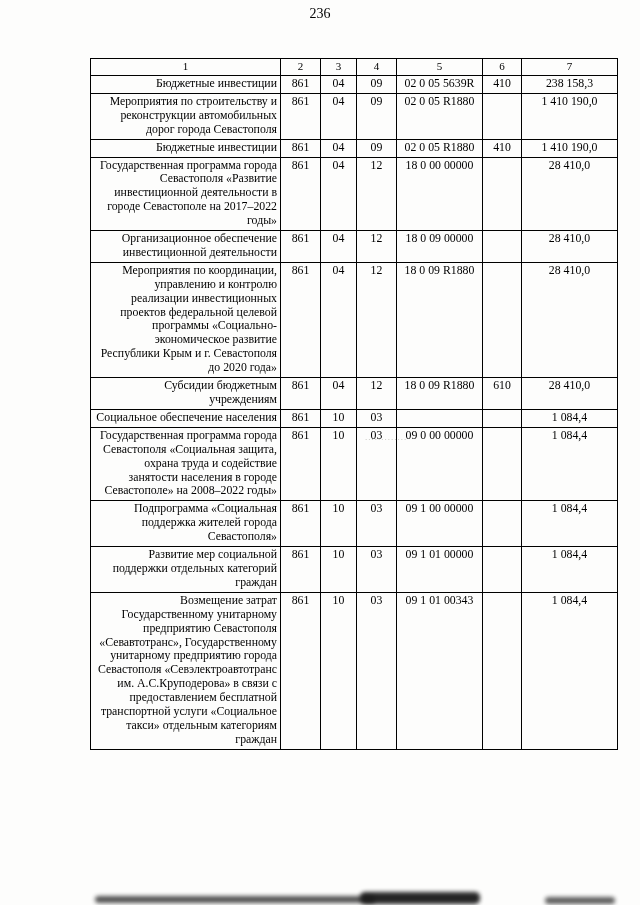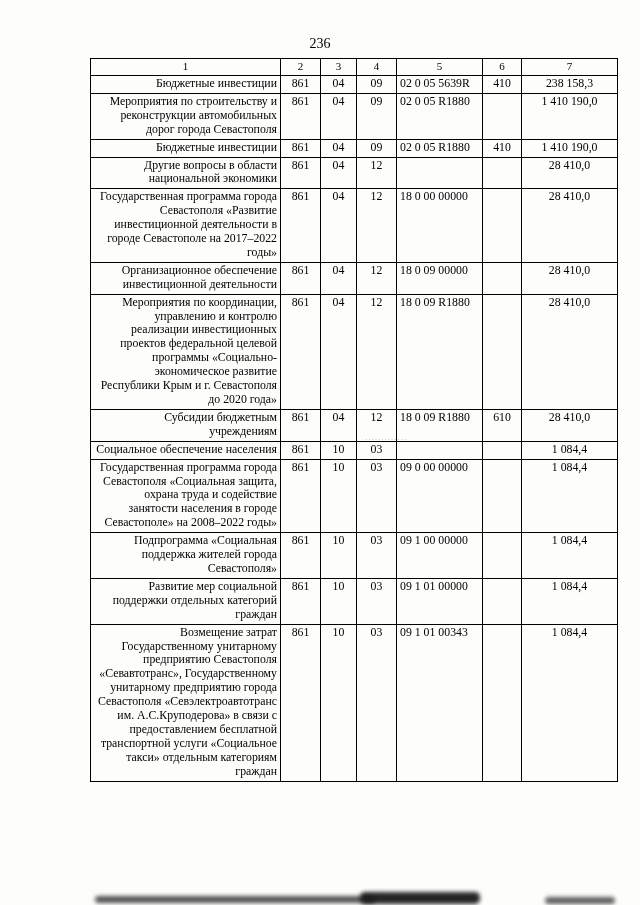--- a/index.html
+++ b/index.html
@@ -7,21 +7,21 @@
     width: 640px;
     height: 905px;
     background: #fdfdfc;
     color: #000;
     font-family: "Liberation Serif", serif;
     position: relative;
     overflow: hidden;
   }
   .page-number {
     text-align: center;
-    padding-top: 36px;
+    padding-top: 6px;
     font-size: 14px;
   }
   .table-wrap {
     position: absolute;
     left: 90px;
     top: 58px;
   }
   table.budget {
     border-collapse: collapse;
     table-layout: fixed;
@@ -35,21 +35,21 @@
     padding: 1px 3px 2px 3px;
     overflow: hidden;
   }
   thead td {
     text-align: center;
     font-size: 11px;
     padding: 0 2px 1px 2px;
   }
   td.c1 { text-align: right; }
   td.c2, td.c3, td.c4, td.c6 { text-align: center; }
-  td.c5 { text-align: left; padding-left: 4px; }
+  td.c5 { text-align: center; padding-left: 4px; }
   td.c7 { text-align: center; padding-right: 4px; }
 
   
   .artifact {
     position: absolute;
     background: #1a1a1a;
     filter: blur(2px);
     pointer-events: none;
   }
   .artifact-faint {
@@ -109,29 +109,20 @@
         <tr>
     <td class="c1">Бюджетные инвестиции</td>
     <td class="c2">861</td>
     <td class="c3">04</td>
     <td class="c4">09</td>
     <td class="c5">02 0 05 R1880</td>
     <td class="c6">410</td>
     <td class="c7">1 410 190,0</td>
   </tr>
         <tr>
-    <td class="c1">Другие вопросы в области национальной экономики</td>
-    <td class="c2">861</td>
-    <td class="c3">04</td>
-    <td class="c4">12</td>
-    <td class="c5">&nbsp;</td>
-    <td class="c6">&nbsp;</td>
-    <td class="c7">28 410,0</td>
-  </tr>
-        <tr>
     <td class="c1">Государственная программа города Севастополя «Развитие инвестиционной деятельности в городе Севастополе на 2017–2022 годы»</td>
     <td class="c2">861</td>
     <td class="c3">04</td>
     <td class="c4">12</td>
     <td class="c5">18 0 00 00000</td>
     <td class="c6">&nbsp;</td>
     <td class="c7">28 410,0</td>
   </tr>
         <tr>
     <td class="c1">Организационное обеспечение инвестиционной деятельности</td>

